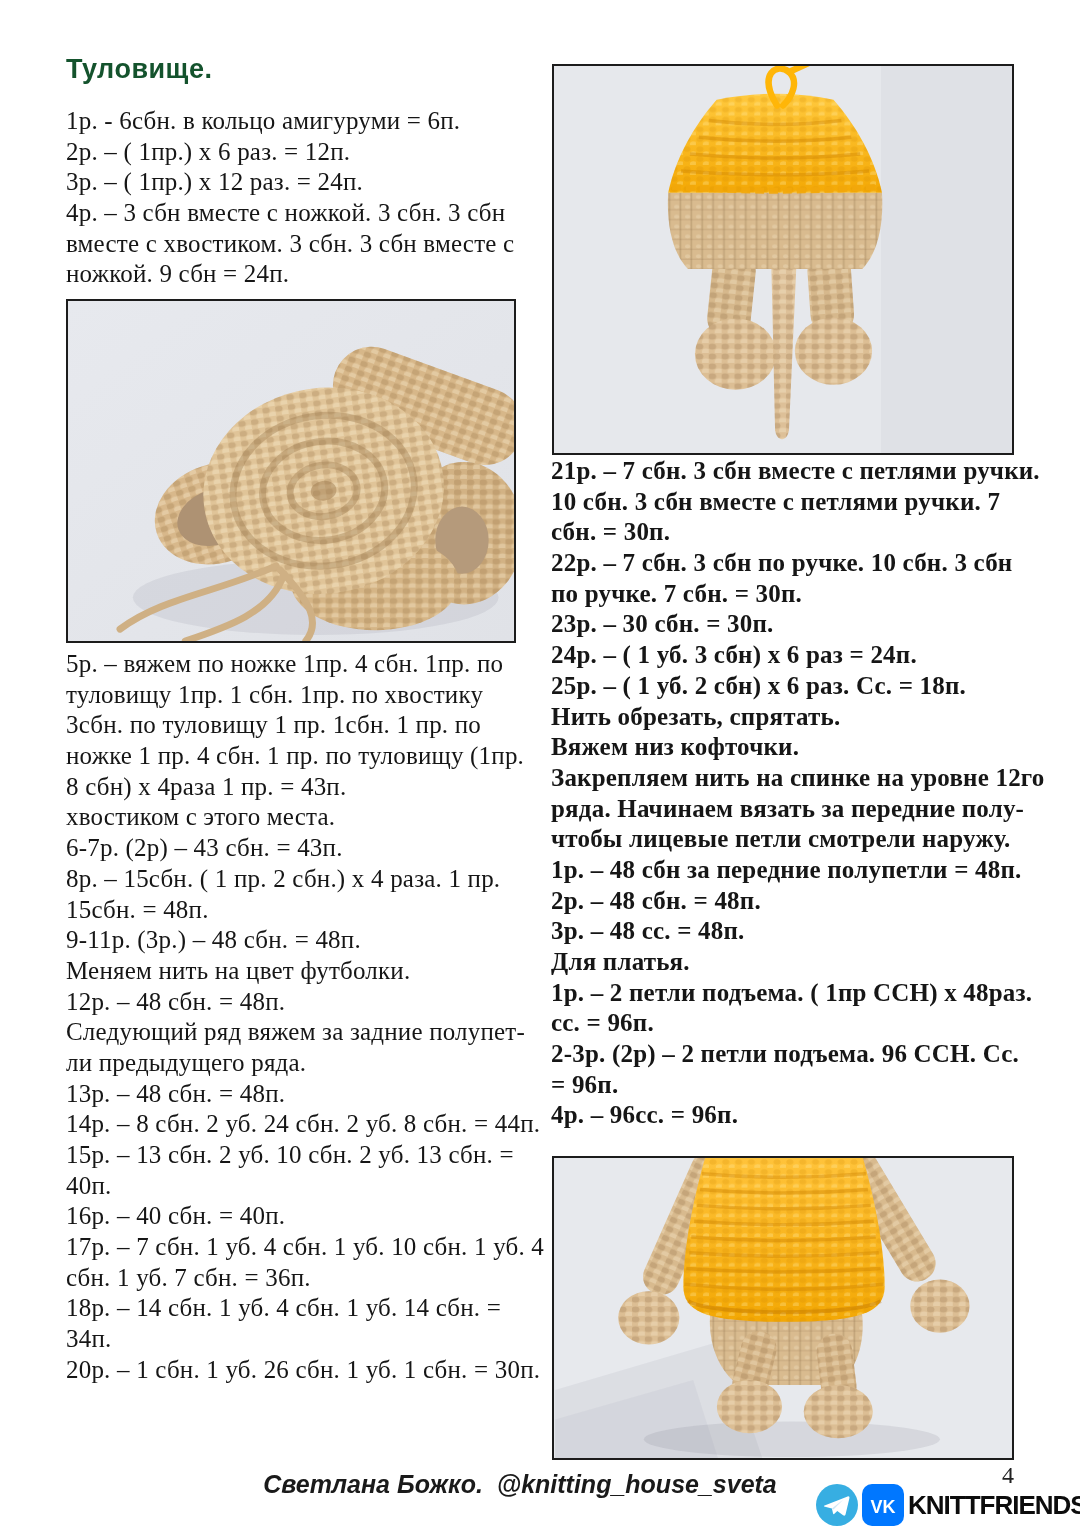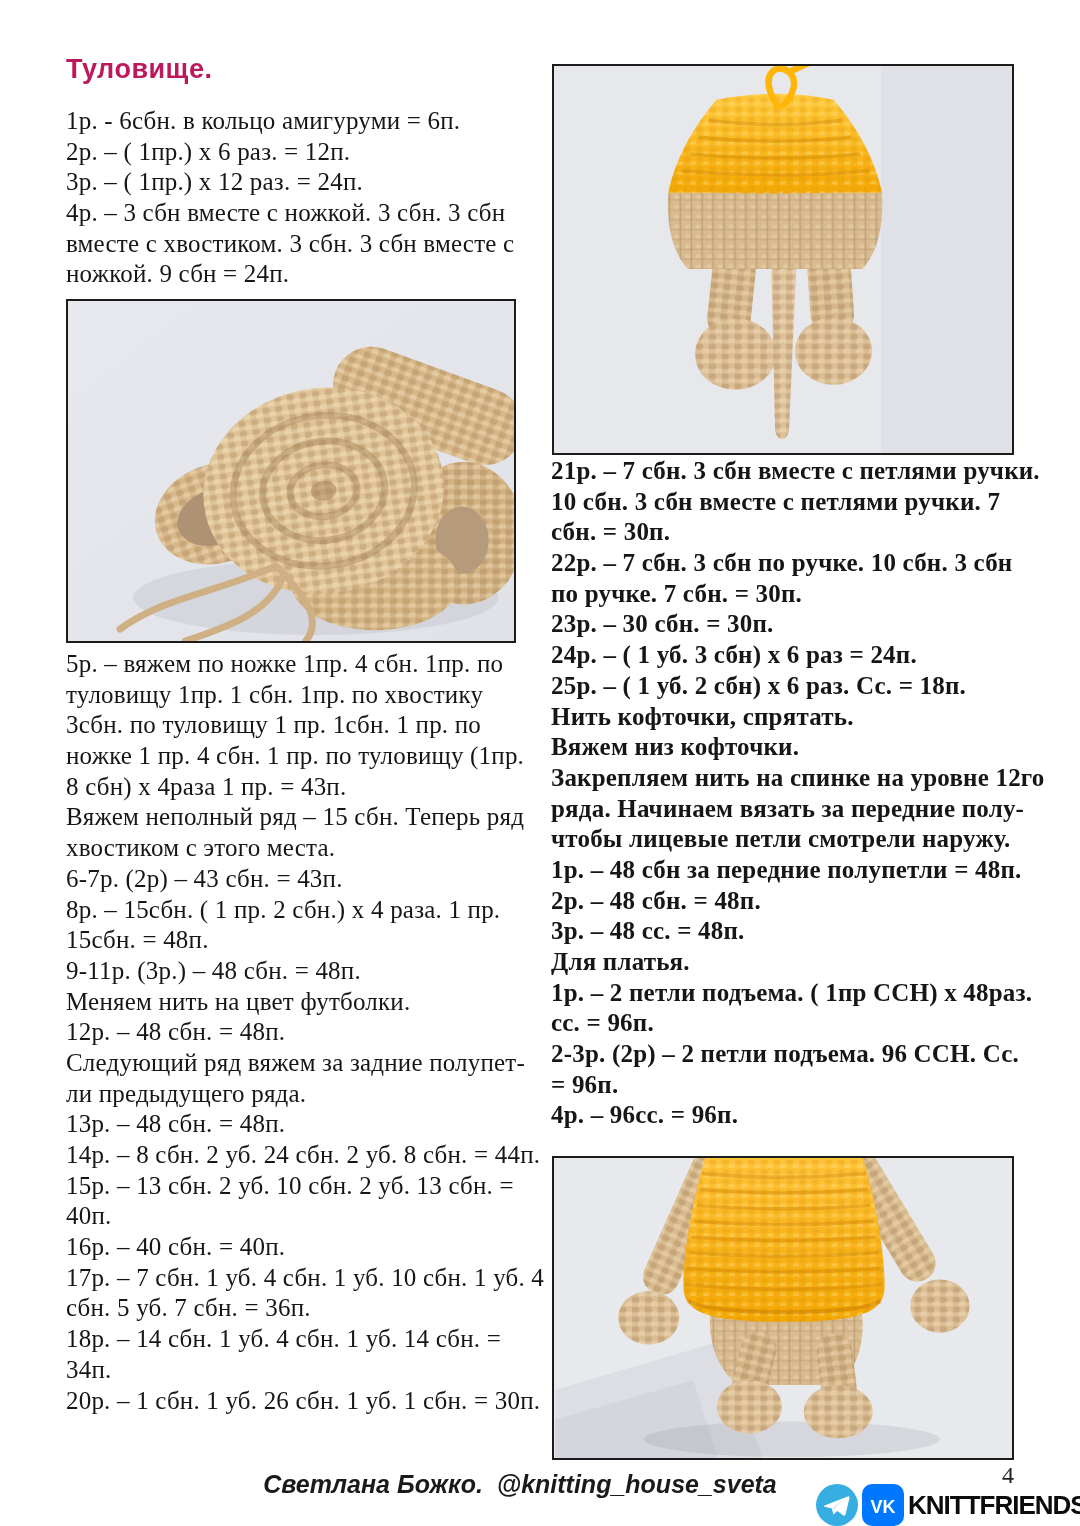--- a/index.html
+++ b/index.html
@@ -3,21 +3,21 @@
 <meta charset="utf-8">
 <style>
   html,body{margin:0;padding:0;}
   body{
     width:1080px;height:1526px;position:relative;background:#ffffff;
     font-family:"Liberation Serif",serif;color:#161616;overflow:hidden;
   }
   .heading{
     position:absolute;left:66px;top:54px;margin:0;
     font-family:"Liberation Sans",sans-serif;font-weight:bold;
-    font-size:27px;letter-spacing:.5px;color:#be185d;
+    font-size:27px;letter-spacing:.5px;color:#14532d;
   }
   .tcol{position:absolute;font-size:25px;}
   .tline{height:30.7px;line-height:30.7px;white-space:nowrap;letter-spacing:.2px;}
   .photo{
     position:absolute;border:2px solid #1c1c1c;box-sizing:border-box;
     background:#E5E7EB;
   }
   .photo svg{display:block;width:100%;height:100%;}
   .credit{
     position:absolute;left:0;top:1470px;width:1040px;text-align:center;
@@ -87,37 +87,36 @@
     <path d="M214,272 C245,305 255,325 240,344" fill="none" stroke="#CFB084" stroke-width="7" stroke-linecap="round"></path>
   </svg>
 </div>
 
 <div class="tcol" style="left:66px;top:649px;">
     <div class="tline">5р. – вяжем по ножке 1пр. 4 сбн. 1пр. по</div>
     <div class="tline">туловищу 1пр. 1 сбн. 1пр. по хвостику</div>
     <div class="tline">3сбн. по туловищу 1 пр. 1сбн. 1 пр. по</div>
     <div class="tline">ножке 1 пр. 4 сбн. 1 пр. по туловищу (1пр.</div>
     <div class="tline">8 сбн) х 4раза 1 пр. = 43п.</div>
-    <div class="tline">Вяжем неполный ряд – 15 сбн. Теперь ряд</div>
     <div class="tline">хвостиком с этого места.</div>
     <div class="tline">6-7р. (2р) – 43 сбн. = 43п.</div>
     <div class="tline">8р. – 15сбн. ( 1 пр. 2 сбн.) х 4 раза. 1 пр.</div>
     <div class="tline">15сбн. = 48п.</div>
     <div class="tline">9-11р. (3р.) – 48 сбн. = 48п.</div>
     <div class="tline">Меняем нить на цвет футболки.</div>
     <div class="tline">12р. – 48 сбн. = 48п.</div>
     <div class="tline">Следующий ряд вяжем за задние полупет-</div>
     <div class="tline">ли предыдущего ряда.</div>
     <div class="tline">13р. – 48 сбн. = 48п.</div>
     <div class="tline">14р. – 8 сбн. 2 уб. 24 сбн. 2 уб. 8 сбн. = 44п.</div>
     <div class="tline">15р. – 13 сбн. 2 уб. 10 сбн. 2 уб. 13 сбн. =</div>
     <div class="tline">40п.</div>
     <div class="tline">16р. – 40 сбн. = 40п.</div>
     <div class="tline">17р. – 7 сбн. 1 уб. 4 сбн. 1 уб. 10 сбн. 1 уб. 4</div>
-    <div class="tline">сбн. 5 уб. 7 сбн. = 36п.</div>
+    <div class="tline">сбн. 1 уб. 7 сбн. = 36п.</div>
     <div class="tline">18р. – 14 сбн. 1 уб. 4 сбн. 1 уб. 14 сбн. =</div>
     <div class="tline">34п.</div>
     <div class="tline">20р. – 1 сбн. 1 уб. 26 сбн. 1 уб. 1 сбн. = 30п.</div>
   </div>
 
 <div class="photo" style="left:552px;top:64px;width:462px;height:391px;">
   <svg viewBox="0 0 462 391">
     <defs>
       <linearGradient id="p2y" x1="0" y1="0" x2="0" y2="1">
         <stop offset="0" stop-color="#FFC93E"></stop>
@@ -169,21 +168,21 @@
 
 <div class="tcol" style="left:551px;top:456px;font-weight:bold;">
     <div class="tline">21р. – 7 сбн. 3 сбн вместе с петлями ручки.</div>
     <div class="tline">10 сбн. 3 сбн вместе с петлями ручки. 7</div>
     <div class="tline">сбн. = 30п.</div>
     <div class="tline">22р. – 7 сбн. 3 сбн по ручке. 10 сбн. 3 сбн</div>
     <div class="tline">по ручке. 7 сбн. = 30п.</div>
     <div class="tline">23р. – 30 сбн. = 30п.</div>
     <div class="tline">24р. – ( 1 уб. 3 сбн) х 6 раз = 24п.</div>
     <div class="tline">25р. – ( 1 уб. 2 сбн) х 6 раз. Сс. = 18п.</div>
-    <div class="tline">Нить кофточки, спрятать.</div>
+    <div class="tline">Нить обрезать, спрятать.</div>
     <div class="tline">Вяжем низ кофточки.</div>
     <div class="tline">Закрепляем нить на спинке на уровне 12го</div>
     <div class="tline">ряда. Начинаем вязать за передние полу-</div>
     <div class="tline">чтобы лицевые петли смотрели наружу.</div>
     <div class="tline">1р. – 48 сбн за передние полупетли = 48п.</div>
     <div class="tline">2р. – 48 сбн. = 48п.</div>
     <div class="tline">3р. – 48 сс. = 48п.</div>
     <div class="tline">Для платья.</div>
     <div class="tline">1р. – 2 петли подъема. ( 1пр ССН) х 48раз.</div>
     <div class="tline">сс. = 96п.</div>

